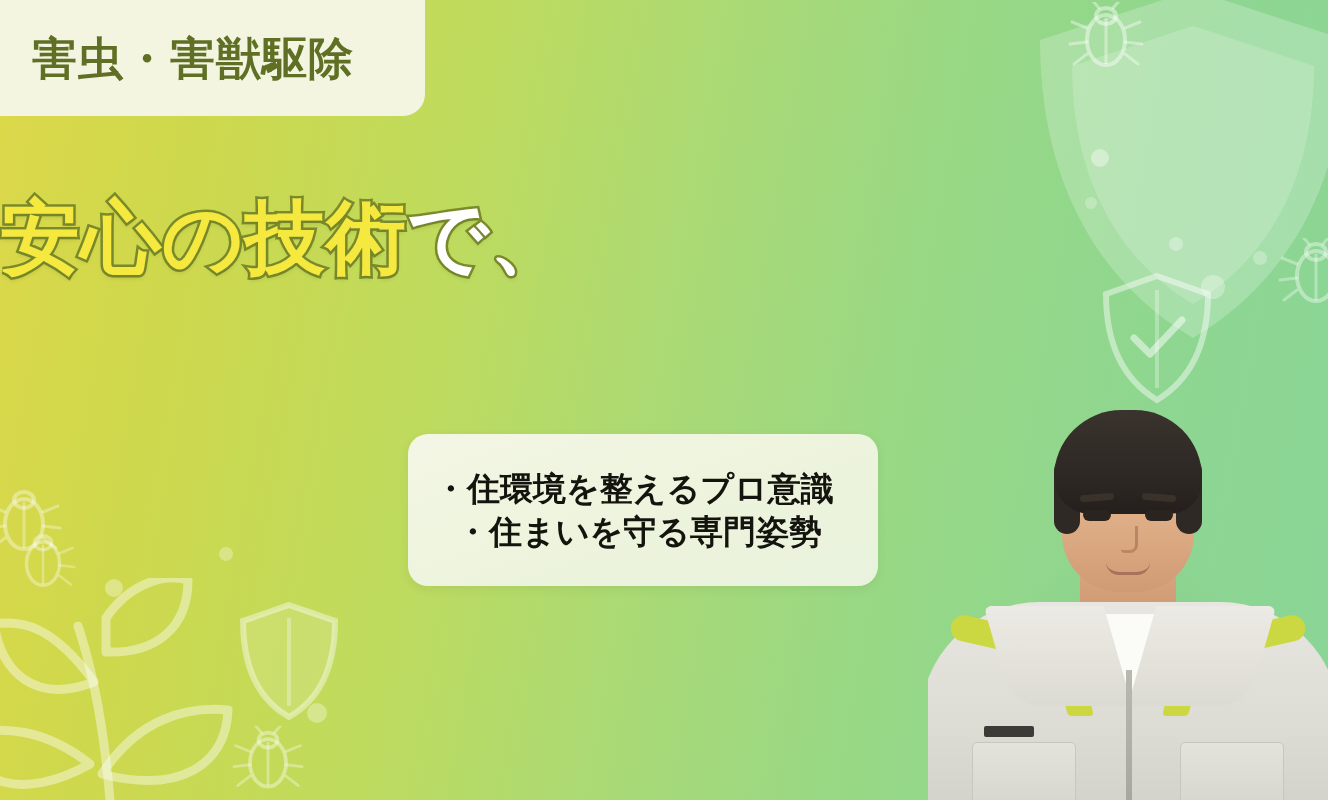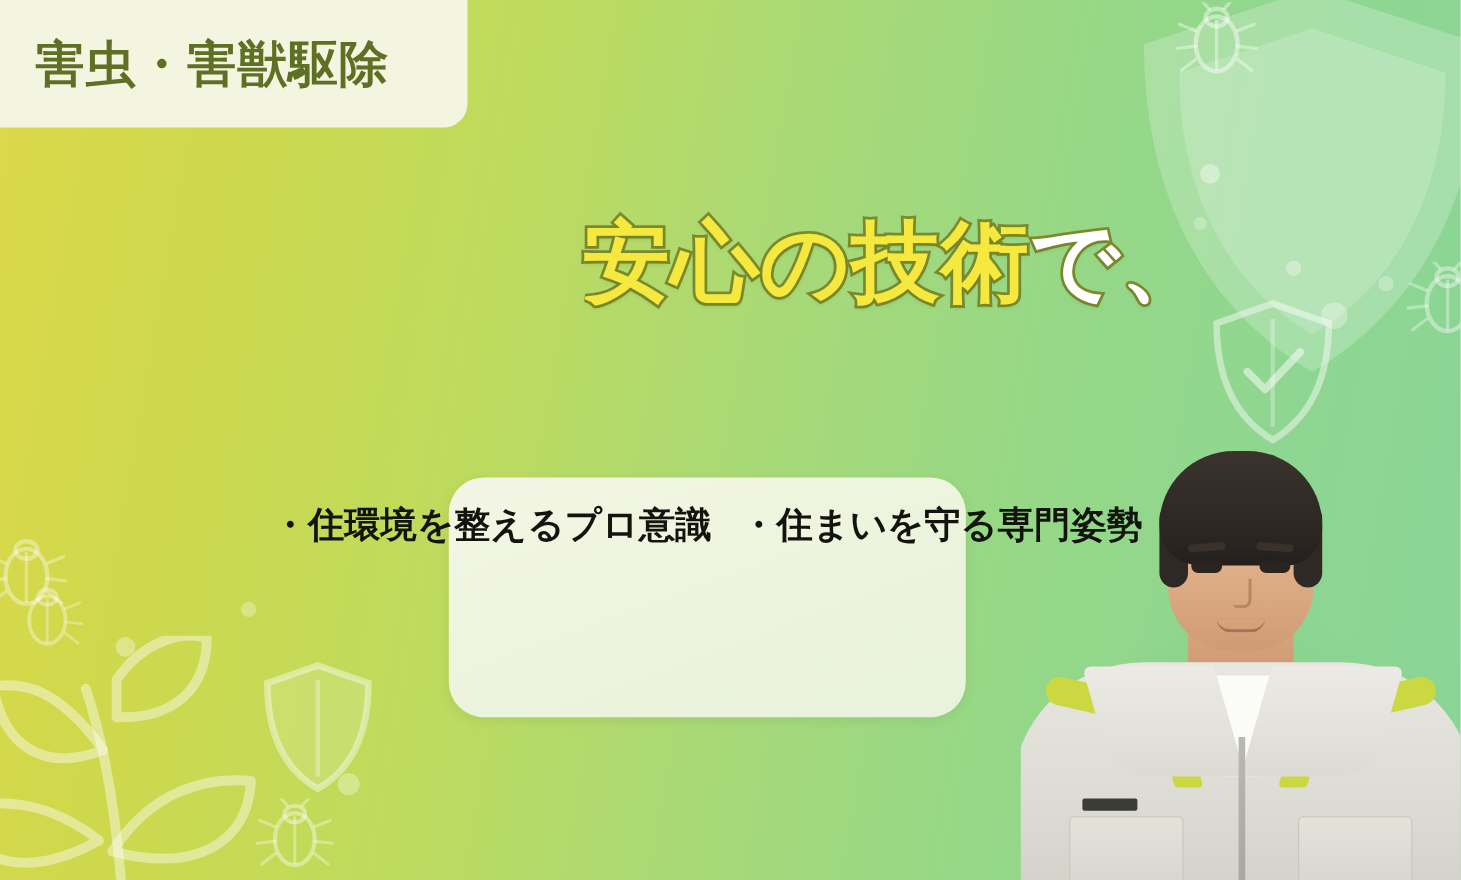--- a/index.html
+++ b/index.html
@@ -58,21 +58,21 @@
     line-height: 1;
     white-space: nowrap;
   }
 
   
   #headline {
     position: absolute;
     left: 0;
     top: 196px;
     width: 1100px;
-    text-align: right;
+    text-align: left;
     line-height: 1.06;
     white-space: nowrap;
   }
   .headline-line {
     display: block;
     font-weight: 700;
     font-size: 80px;
     letter-spacing: 1px;
   }
   .hl-yellow {
@@ -91,28 +91,28 @@
     font-size: 50px;
     vertical-align: -4px;
   }
 
   
   #feature-card {
     position: absolute;
     left: 408px;
     top: 434px;
     width: 470px;
-    height: 218px;
+    height: 152px;
     box-sizing: border-box;
     background: linear-gradient(160deg, #f3f6e4 0%, #eef4de 45%, #e8f2dc 100%);
-    border-radius: 32px;
+    border-radius: 20px;
     box-shadow: 0 3px 10px rgba(80,100,40,.10);
     padding: 22px 26px 20px 22px;
     display: flex;
-    flex-direction: row;
+    flex-direction: column;
     justify-content: center;
   }
   .feature-item {
     font-size: 33px;
     font-weight: 700;
     color: #14140f;
     line-height: 1.29;
     white-space: nowrap;
   }
   .feature-item.indent-0 { text-align: left;  padding-left: 4px; }

